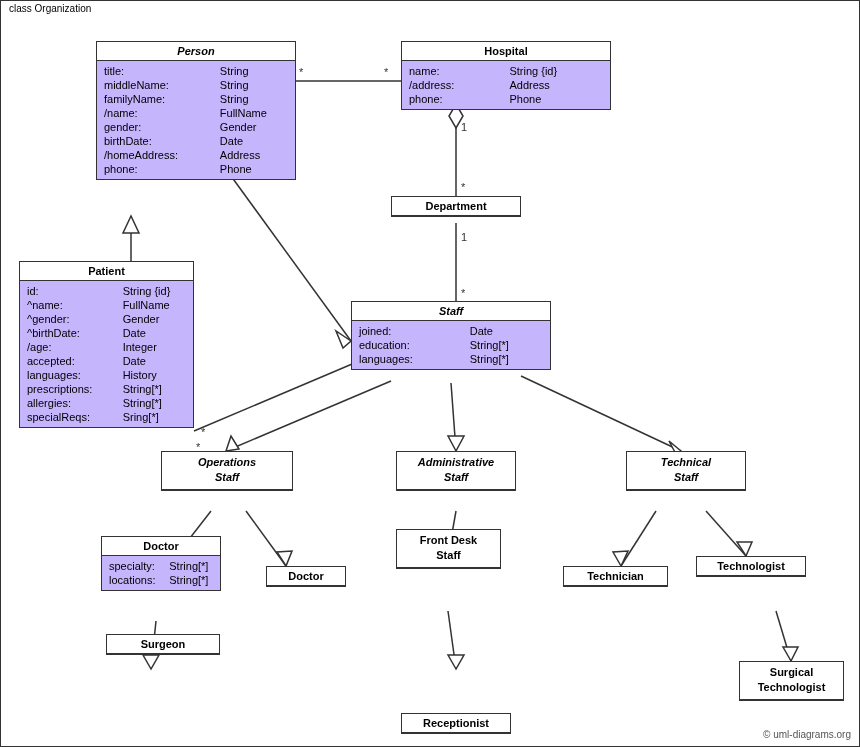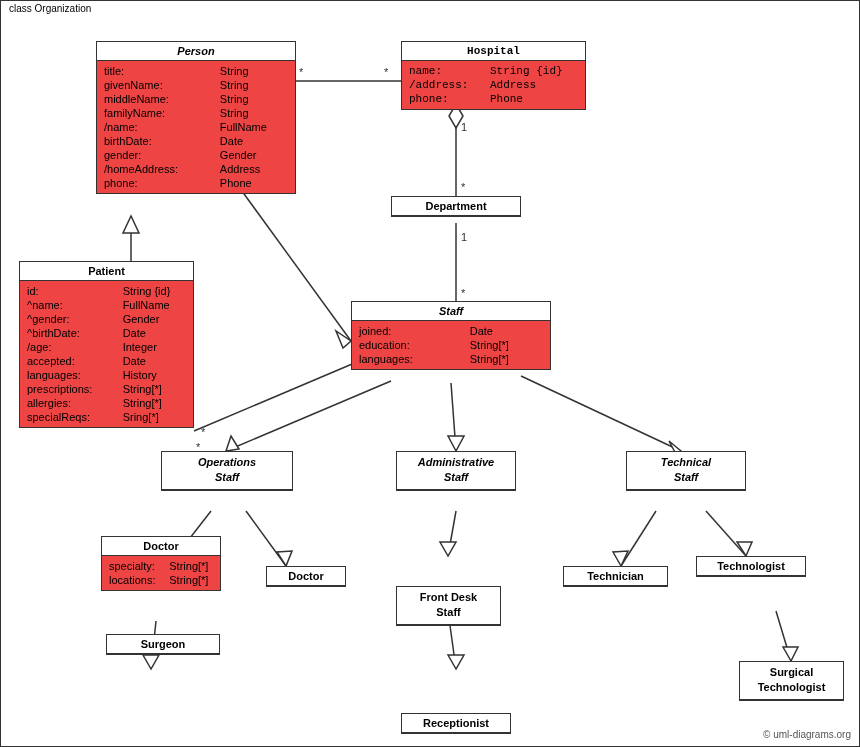--- a/index.html
+++ b/index.html
@@ -24,21 +24,21 @@
       position: absolute;
       top: 2px;
       left: 4px;
       font-size: 10px;
       background: #fff;
       padding: 0 4px;
     }
     
     .uml-box {
       position: absolute;
-      background: #ef4444;
+      background: #c4b5fd;
       border: 1.5px solid #333;
     }
     .uml-box .title {
       text-align: center;
       font-weight: bold;
       border-bottom: 1.5px solid #333;
       padding: 3px 5px;
       background: #fff;
     }
     .uml-box .title.italic {
@@ -145,57 +145,53 @@
   <div class="uml-box" style="left:95px; top:40px; width:200px;">
     <div class="title italic">Person</div>
     <div class="attrs">
       <table>
         <tbody>
             <tr>
               <td>title:</td>
               <td>String</td>
             </tr>
         <tr>
-              <td>givenName:</td>
-              <td>String</td>
-            </tr>
-        <tr>
               <td>middleName:</td>
               <td>String</td>
             </tr>
         <tr>
               <td>familyName:</td>
               <td>String</td>
             </tr>
         <tr>
               <td>/name:</td>
               <td>FullName</td>
             </tr>
         <tr>
+              <td>gender:</td>
+              <td>Gender</td>
+            </tr>
+        <tr>
               <td>birthDate:</td>
               <td>Date</td>
             </tr>
         <tr>
-              <td>gender:</td>
-              <td>Gender</td>
-            </tr>
-        <tr>
               <td>/homeAddress:</td>
               <td>Address</td>
             </tr>
         <tr>
               <td>phone:</td>
               <td>Phone</td>
             </tr>
       </tbody>
         </table>
     </div>
   </div>
 
-  <div class="uml-box" style="left:400px; top:40px; width:185px;font-family:Liberation Mono, monospace;">
+  <div class="uml-box" style="left:400px; top:40px; width:210px;">
     <div class="title">Hospital</div>
     <div class="attrs">
       <table>
         <tbody>
             <tr>
               <td>name:</td>
               <td>String {id}</td>
             </tr>
         <tr>
               <td>/address:</td>
@@ -313,21 +309,21 @@
             </tr>
       </tbody>
         </table>
     </div>
   </div>
 
   <div class="uml-box" style="left:265px; top:565px; width:80px;">
     <div class="title">Doctor</div>
   </div>
 
-  <div class="uml-box" style="left:395px; top:585px; width:105px; text-align:center;">
+  <div class="uml-box" style="left:395px; top:528px; width:105px; text-align:center;">
     <div class="title" style="line-height:1.4;">Front Desk<br>Staff</div>
   </div>
 
   <div class="uml-box" style="left:562px; top:565px; width:105px;">
     <div class="title">Technician</div>
   </div>
 
   <div class="uml-box" style="left:695px; top:555px; width:110px;">
     <div class="title">Technologist</div>
   </div>

